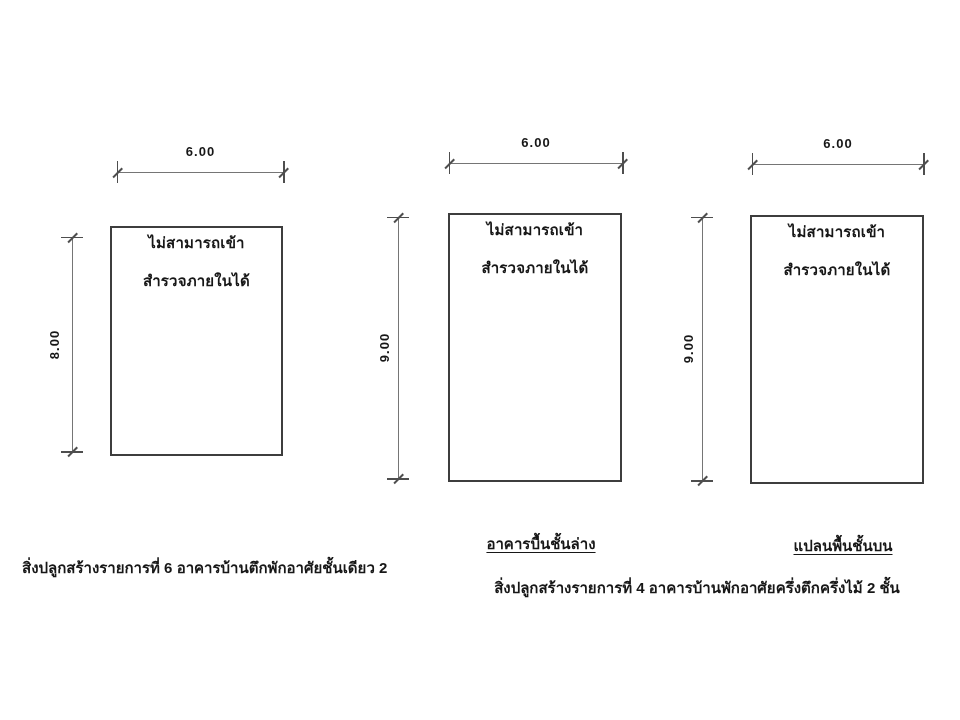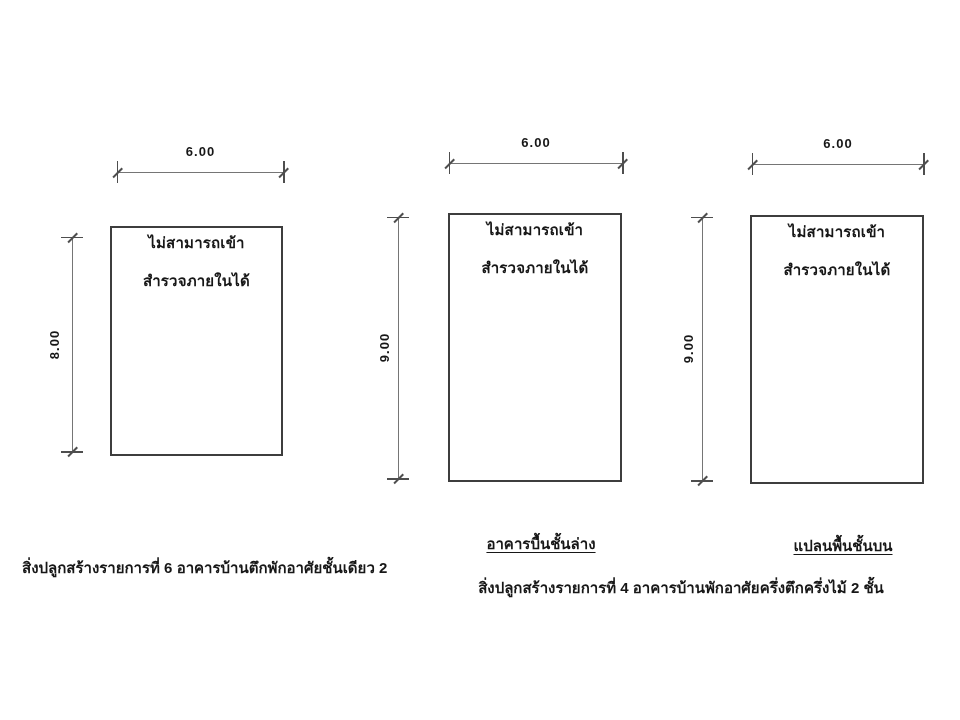--- a/index.html
+++ b/index.html
@@ -154,15 +154,15 @@
     <div class="vlabel" style="left:658px; top:332px;">9.00</div>
 
     <div class="plan-rect" style="left:750px; top:206px; width:174px; height:269px;">
       <div class="note-line">ไม่สามารถเข้า</div>
       <div class="note-line">สำรวจภายในได้</div>
     </div>
 
     <div class="plan-label" style="left:743px; top:525px;text-decoration:underline;">แปลนพื้นชั้นบน</div>
   </div>
 
-  <div class="caption center" style="left:476px; top:567px; width:410px;">สิ่งปลูกสร้างรายการที่ 4 อาคารบ้านพักอาศัยครึ่งตึกครึ่งไม้ 2 ชั้น</div>
+  <div class="caption center" style="left:492px; top:567px; width:410px;">สิ่งปลูกสร้างรายการที่ 4 อาคารบ้านพักอาศัยครึ่งตึกครึ่งไม้ 2 ชั้น</div>
 
 </div>
 
 </body></html>

